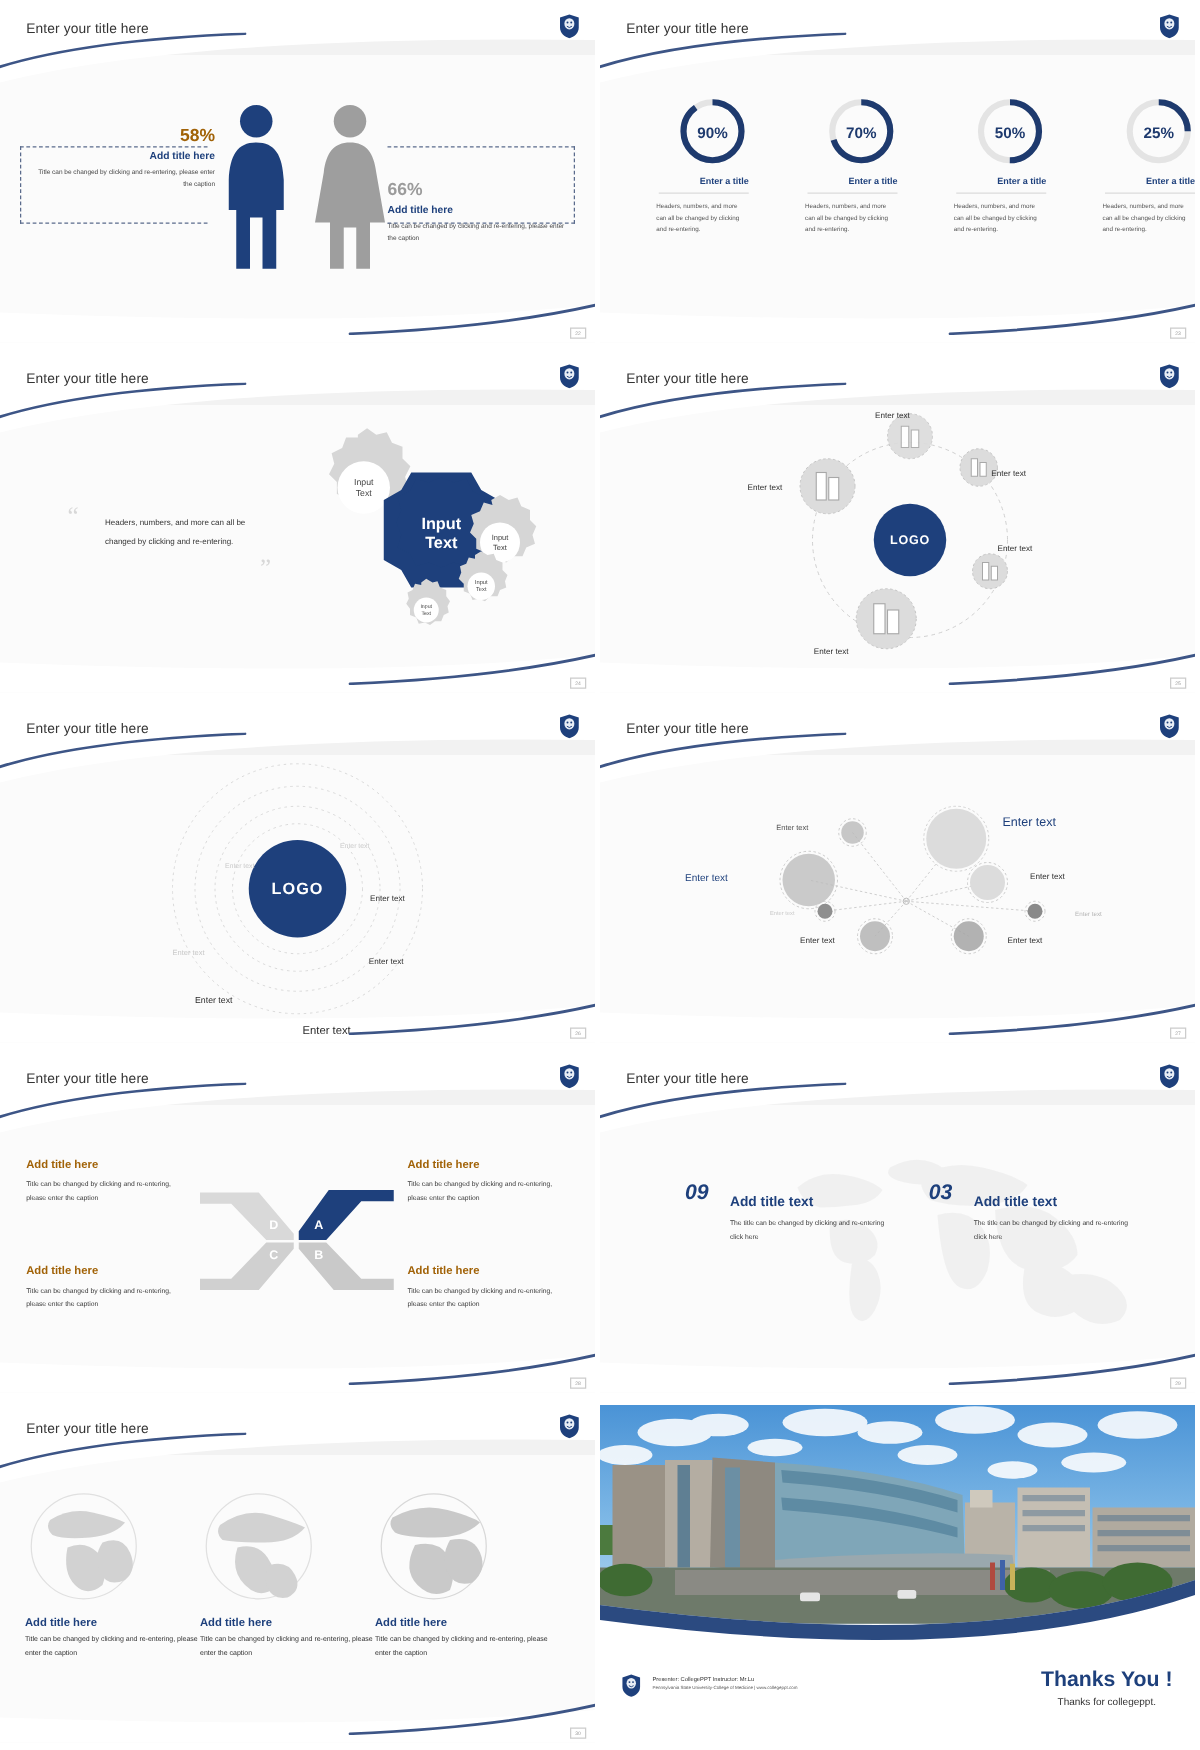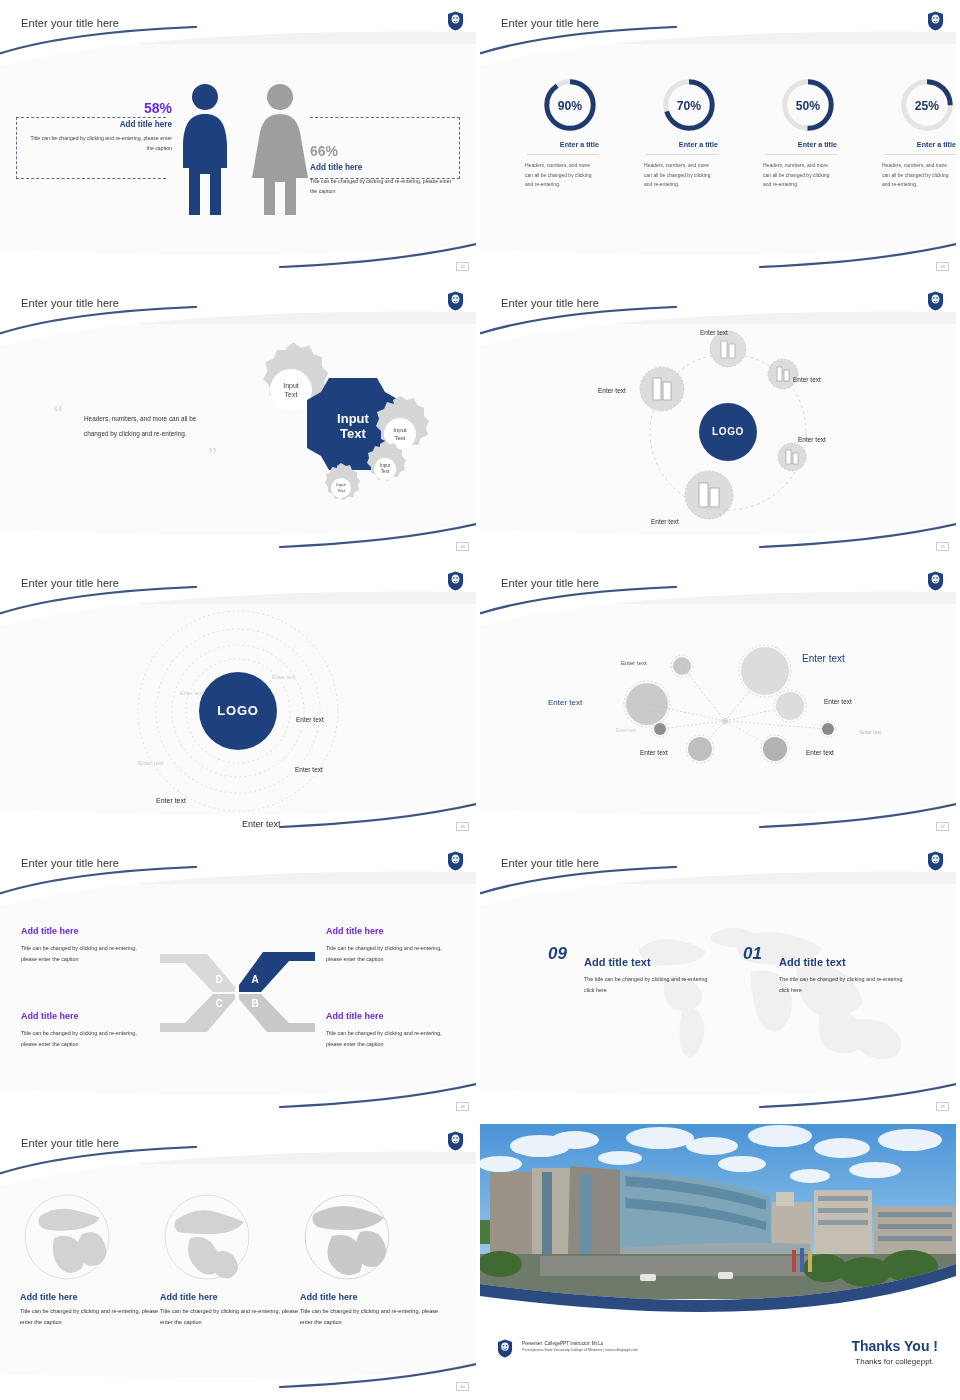--- a/index.html
+++ b/index.html
@@ -47,21 +47,21 @@
   .swoosh-bot { bottom: 6px; right: -2px; }
   .pagenum {
     position: absolute; bottom: 3px; right: 7px;
     width: 13px; height: 9px;
     border: 1px solid #ccc; background: #fff;
     font-size: 4px; color: #999;
     display: flex; align-items: center; justify-content: center;
     z-index: 8;
   }
 
-  .blue { color: #6d28d9; }
+  .blue { color: #a16207; }
   .grey { color: #9b9b9b; }
   .cap { font-size: 5.2px; color: #444; line-height: 1.85; }
   .addtitle { font-size: 8.2px; font-weight: bold; color: #1E407C; }
 
   
   .s1-pct { font-size: 14px; font-weight: bold; }
   .s1-col { position: absolute; top: 96px; width: 150px; }
   .s1-left { left: 22px; text-align: right; }
   .s1-right { left: 310px; text-align: left; margin-top: 43px; }
   .dashbox {
@@ -96,21 +96,21 @@
 
   
   .globe-col { position: absolute; top: 70px; width: 140px; }
   .globe-t { font-size: 9px; font-weight: bold; color: #1E407C; margin-top: 8px; }
   .globe-c { font-size: 5.6px; color: #333; line-height: 2; margin-top: 4px; }
 
   
   .thanks {
     position: absolute; right: 18px; bottom: 28px; text-align: center;
   }
-  .thanks-1 { font-size: 14px; font-weight: bold; color: #1E407C; }
+  .thanks-1 { font-size: 17px; font-weight: bold; color: #1E407C; }
   .thanks-2 { font-size: 8px; color: #333; margin-top: 3px; }
   .foot-1 { font-size: 4.6px; color: #333; white-space: nowrap; }
   .foot-2 { font-size: 3.6px; color: #555; margin-top: 2px; white-space: nowrap; }
 </style>
 </head>
 <body>
 
 <div class="grid">
 
 <div class="slide">
@@ -553,21 +553,21 @@
     <ellipse cx="17" cy="16" rx="8" ry="9" fill="#e8edf5"></ellipse>
     <circle cx="14" cy="14" r="1.6" fill="#1E407C"></circle>
           <circle cx="20" cy="14" r="1.6" fill="#1E407C"></circle>
     <path d="M13 20 Q17 24 21 20" stroke="#1E407C" stroke-width="1.6" fill="none"></path>
   </svg>
 
   <div class="num" style="left:68px;top:100px;">09</div>
   <div class="num-t" style="left:104px;top:112px;">Add title text</div>
   <div class="num-c" style="left:104px;top:130px;">The title can be changed by clicking and re-entering click here</div>
 
-  <div class="num" style="left:263px;top:100px;">01</div>
+  <div class="num" style="left:263px;top:100px;">03</div>
   <div class="num-t" style="left:299px;top:112px;">Add title text</div>
   <div class="num-c" style="left:299px;top:130px;">The title can be changed by clicking and re-entering click here</div>
   <div class="pagenum">29</div>
  </div>
 </div>
 
 <div class="slide">
  <div class="canvas">
   <svg class="body-white" viewBox="0 0 476 270">
     <rect x="0" y="0" width="476" height="40" fill="#f2f2f2"></rect>

